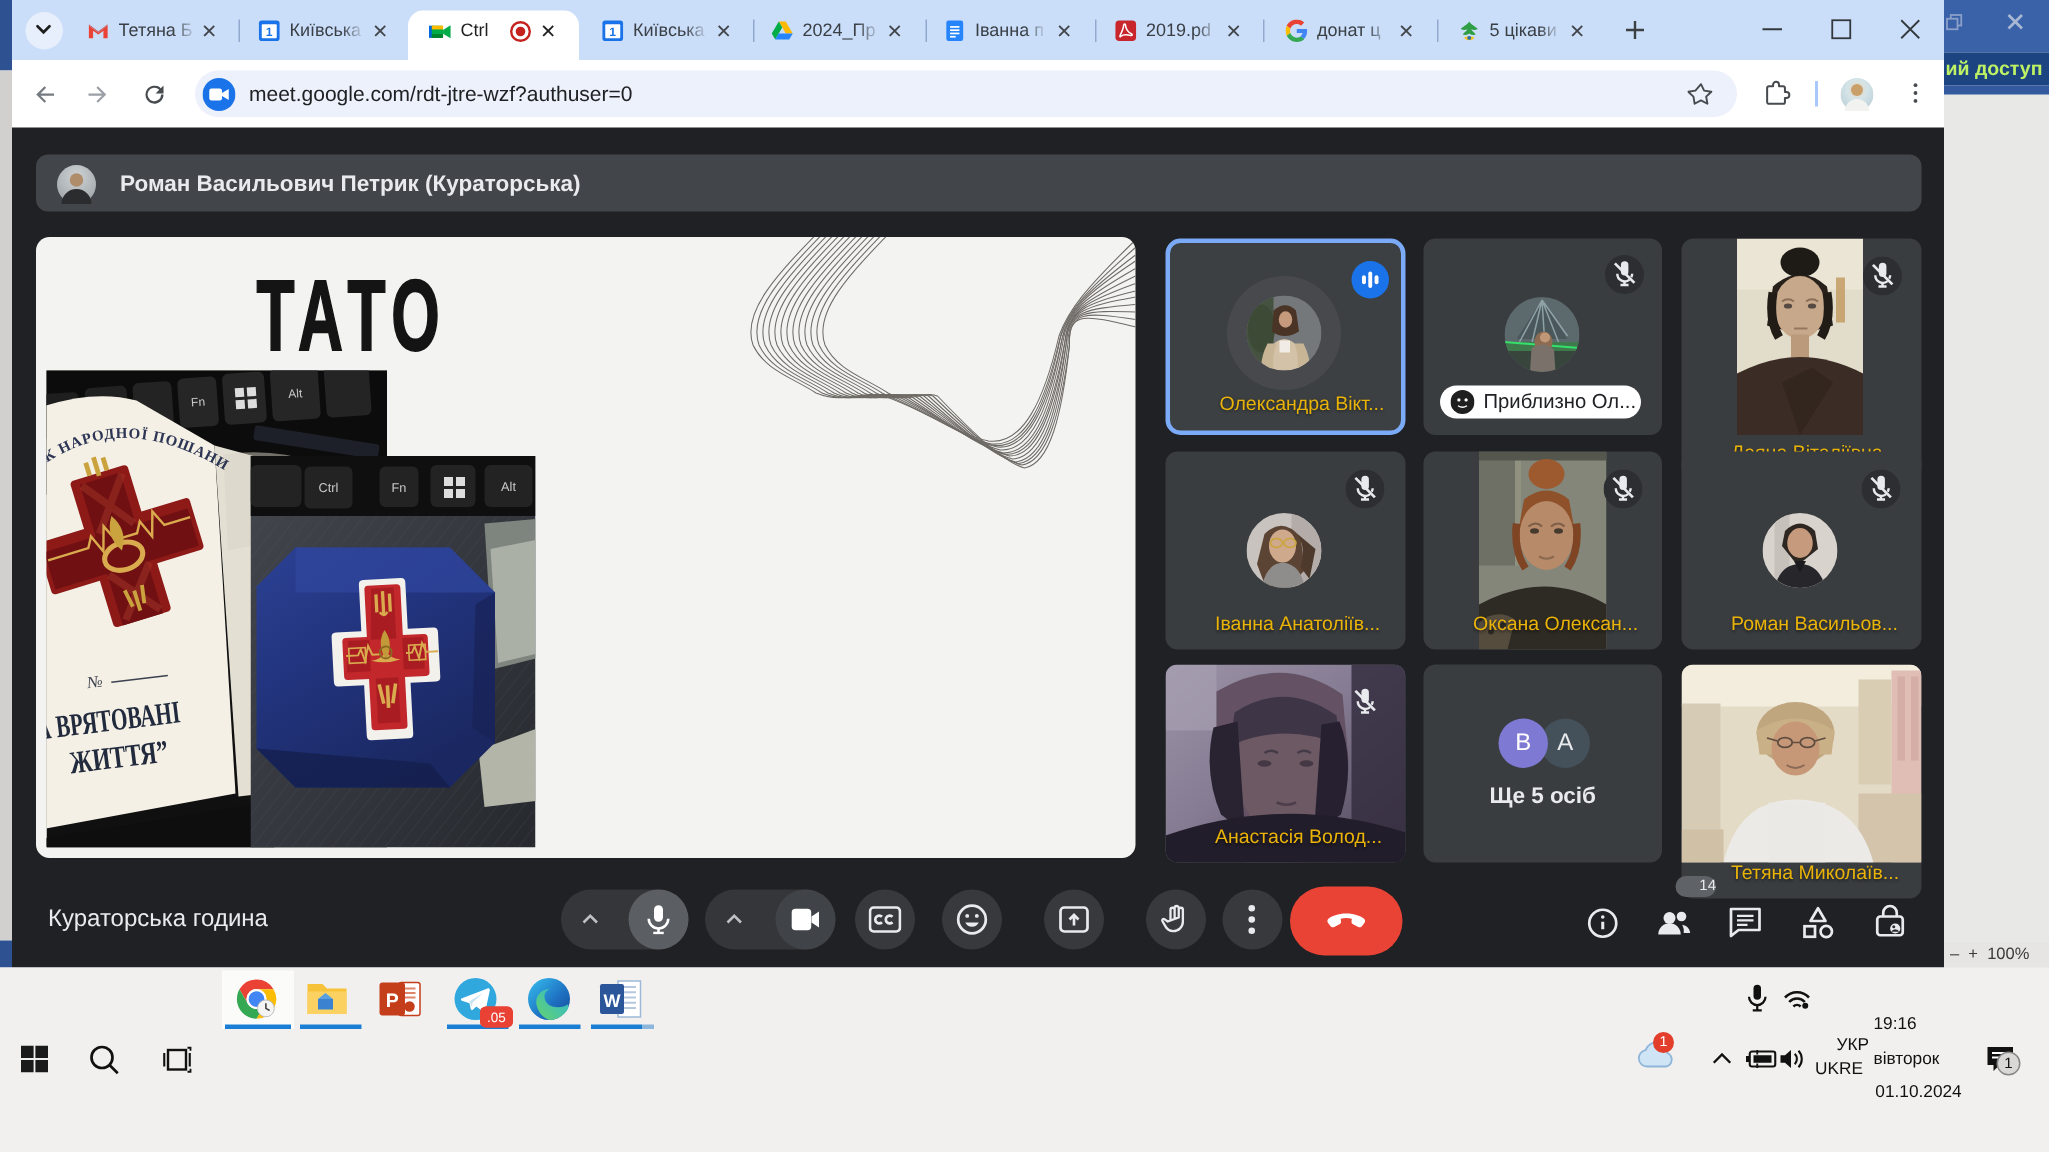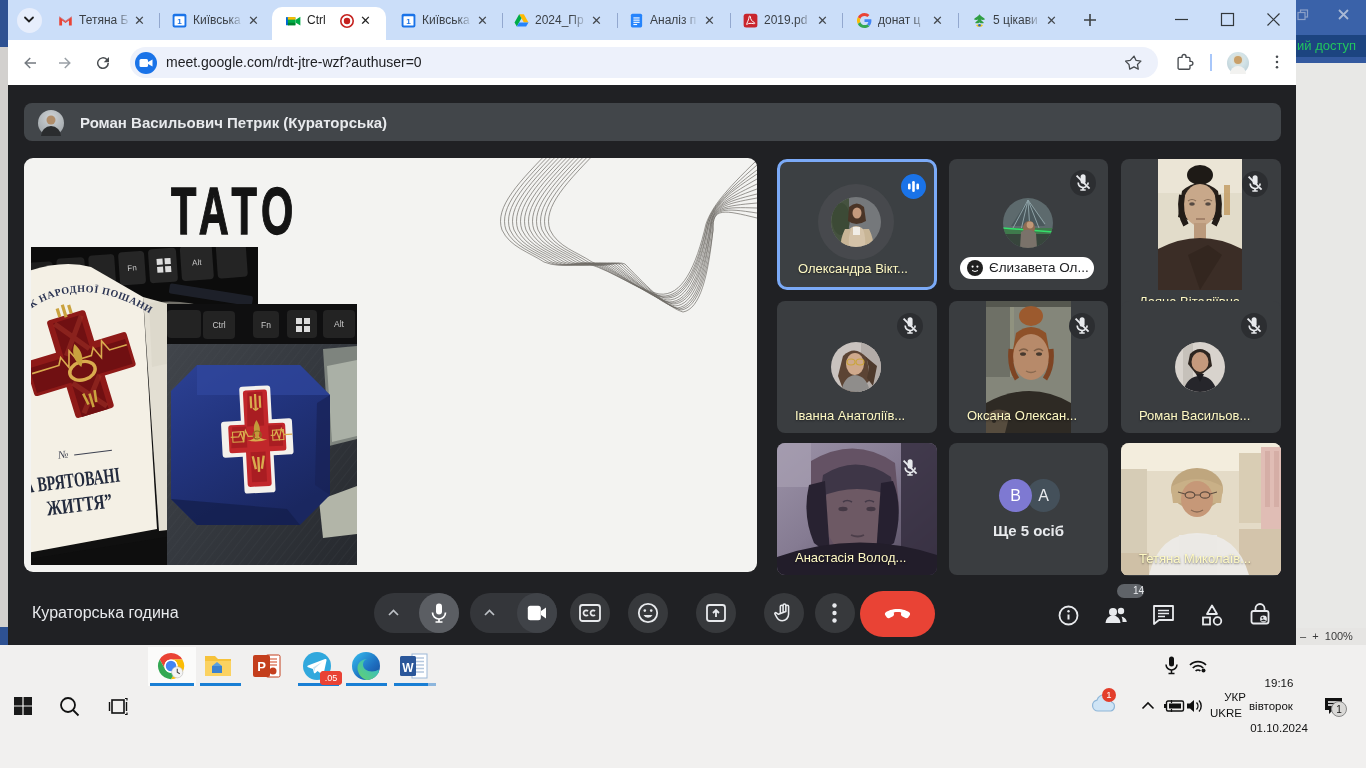--- a/index.html
+++ b/index.html
@@ -4,39 +4,39 @@
 *{margin:0;padding:0;box-sizing:border-box}
 html,body{width:1366px;height:768px;overflow:hidden;background:#fff;font-family:"Liberation Sans",sans-serif}
 .abs{position:absolute}
 #page{position:relative;width:1366px;height:768px}
 
 #lw1{left:0;top:0;width:8px;height:47px;background:#2e5192}
 #lw2{left:0;top:47px;width:8px;height:580px;background:#d2d0ce}
 #lw3{left:0;top:627px;width:8px;height:18px;background:#2e5192}
 #rw{left:1296px;top:0;width:70px;height:646px;background:#e8e8e6}
 #rw .t1{left:0;top:0;width:70px;height:35px;background:#3a62a9}
-#rw .t2{left:0;top:35px;width:70px;height:22px;background:#1c4480;color:#22c55e;font-size:13px;font-weight:400;line-height:22px;padding-left:1px;white-space:nowrap;overflow:hidden}
+#rw .t2{left:0;top:35px;width:70px;height:22px;background:#1c4480;color:#bef264;font-size:13px;font-weight:700;line-height:22px;padding-left:1px;white-space:nowrap;overflow:hidden}
 #rw .t3{left:0;top:57px;width:70px;height:6px;background:#33599f}
 #rw .zoom{left:0;top:628px;width:70px;height:18px;background:#e6e5e3;color:#3a3a3a;font-size:11px;line-height:17px;padding-left:4px}
 
 #tabstrip{left:8px;top:0;width:1288px;height:40px;background:#cbdef9}
 #toolbar{left:8px;top:40px;width:1288px;height:45px;background:#fff}
 #meet{left:8px;top:85px;width:1288px;height:560px;background:#202124}
 .tabtxt{position:absolute;top:13px;font-size:12px;color:#3a3f45;white-space:nowrap;overflow:hidden}
 .tabx{position:absolute;top:13px;font-size:13px;color:#43474c;font-weight:400}
 .tsep{position:absolute;top:13px;width:1px;height:15px;background:#93a8cf}
 .favicon{position:absolute;top:13px;width:15px;height:15px}
 #activetab{left:272px;top:7px;width:114px;height:33px;background:#fff;border-radius:10px 10px 0 0}
 
 #urlpill{left:130px;top:47px;width:1028px;height:31px;border-radius:16px;background:#edf1fb}
 
 #banner{left:24px;top:103px;width:1257px;height:38px;background:#42464a;border-radius:8px}
 #slide{left:24px;top:158px;width:733px;height:414px;background:#f3f3f1;border-radius:9px;overflow:hidden}
 .tile{position:absolute;background:#3a3d40;border-radius:8px;overflow:hidden}
-.tname{position:absolute;left:18px;bottom:10px;font-size:13px;color:#fef9c3;white-space:nowrap;text-shadow:0 1px 2px rgba(0,0,0,.5)}
+.tname{position:absolute;left:33px;bottom:10px;font-size:13px;color:#eab308;white-space:nowrap;text-shadow:0 1px 2px rgba(0,0,0,.5)}
 
 .cbtn{position:absolute;top:593px;width:40px;height:40px;border-radius:50%;background:#37393c}
 
 #taskbar{left:0;top:645px;width:1366px;height:123px;background:#f1f0ef}
 </style></head>
 <body>
 <div id="page">
 <div class="abs" id="lw1"></div>
     <div class="abs" id="lw2"></div>
     <div class="abs" id="lw3"></div>
@@ -109,21 +109,21 @@
 <div class="tabx" style="left:591px">✕</div>
 <div class="tsep" style="left:617px"></div>
 
 <svg class="favicon" style="left:629px" viewBox="0 0 24 24">
       <rect x="3" y="1" width="18" height="22" rx="2.5" fill="#2684fc"></rect>
       <rect x="7" y="7" width="10" height="1.8" fill="#fff"></rect>
       <rect x="7" y="10.5" width="10" height="1.8" fill="#fff"></rect>
       <rect x="7" y="14" width="10" height="1.8" fill="#fff"></rect>
       <rect x="7" y="17.5" width="6" height="1.8" fill="#fff"></rect>
     </svg>
-<div class="tabtxt" style="left:650px;width:48px;-webkit-mask-image:linear-gradient(90deg,#000 70%,transparent)">Аналіз п</div>
+<div class="tabtxt" style="left:650px;width:48px;-webkit-mask-image:linear-gradient(90deg,#000 70%,transparent)">Іванна п</div>
 <div class="tabx" style="left:704px">✕</div>
 <div class="tsep" style="left:730px"></div>
 
 <svg class="favicon" style="left:743px" viewBox="0 0 24 24">
       <rect x="1" y="1" width="22" height="22" rx="4" fill="#c9252d"></rect>
       <path d="M6 17c2-4 3.5-8 3.8-11 .2-1.7 2-1.6 2 .2 0 3.2 2.4 7.6 6.2 9 1.6.6 1 2.3-.7 1.9-4.2-1-8.6-.8-10.4.8-1.2 1.1-1.6.2-.9-.9z" fill="none" stroke="#fff" stroke-width="1.6"></path>
     </svg>
 <div class="tabtxt" style="left:764px;width:48px;-webkit-mask-image:linear-gradient(90deg,#000 70%,transparent)">2019.pd</div>
 <div class="tabx" style="left:817px">✕</div>
 <div class="tsep" style="left:842px"></div>
@@ -388,21 +388,21 @@
           <path d="M8.4 3.8l11 11" stroke="#2c2e31" stroke-width="1.2" opacity="0"></path>
         </g>
       </svg>
   <div style="position:absolute;left:11px;top:98px;width:134px;height:22px;border-radius:11px;background:#fff"></div>
   <svg style="position:absolute;left:18px;top:101px" width="16" height="16" viewBox="0 0 16 16">
         <circle cx="8" cy="8" r="8" fill="#1f1f1f"></circle>
         <circle cx="5.6" cy="6.6" r="1.1" fill="#fff"></circle>
         <circle cx="10.4" cy="6.6" r="1.1" fill="#fff"></circle>
         <path d="M5 10.5q3 2 6 0" stroke="#fff" stroke-width="1" fill="none"></path>
       </svg>
-  <div style="position:absolute;left:40px;top:101px;font-size:13.5px;color:#202124">Єлизавета Ол...</div>
+  <div style="position:absolute;left:40px;top:101px;font-size:13.5px;color:#202124">Приблизно Ол...</div>
 </div>
 <div class="tile" style="left:1121px;top:159px;width:160px;height:160px">
   <svg style="position:absolute;left:37px;top:0" width="84" height="131" viewBox="0 0 84 131">
         <rect width="84" height="131" fill="#e2dcca"></rect>
         <rect width="84" height="34" fill="#ebe5d6"></rect>
         <rect x="66" y="26" width="6" height="30" fill="#c0995e" opacity=".8"></rect>
         <ellipse cx="42" cy="16" rx="13" ry="10" fill="#1e1a16"></ellipse>
         <path d="M24 32q18-16 36 0l4 26q-22 8-44 0z" fill="#27201b"></path>
         <ellipse cx="42" cy="46" rx="17" ry="21" fill="#c8a88a"></ellipse>
         <path d="M30 42q4-3 8 0M46 42q4-3 8 0" stroke="#8a6f58" stroke-width="1.2" fill="none"></path>
@@ -547,21 +547,21 @@
           <path d="M8.4 3.8l11 11" stroke="#2c2e31" stroke-width="1.2" opacity="0"></path>
         </g>
       </svg>
   <div class="tname">Анастасія Волод...</div>
 </div>
 <div class="tile" style="left:949px;top:443px;width:159px;height:132px">
   <div style="position:absolute;left:78px;top:36px;width:33px;height:33px;border-radius:50%;background:#44505a;color:#e8eaed;font-size:16px;text-align:center;line-height:33px">A</div>
   <div style="position:absolute;left:50px;top:36px;width:33px;height:33px;border-radius:50%;background:#7e79d2;color:#fff;font-size:16px;text-align:center;line-height:33px">B</div>
   <div style="position:absolute;left:0;top:79px;width:159px;text-align:center;font-size:15px;font-weight:700;color:#e8eaed">Ще 5 осіб</div>
 </div>
-<div class="tile" style="left:1121px;top:443px;width:160px;height:133px">
+<div class="tile" style="left:1121px;top:443px;width:160px;height:156px">
   <svg style="position:absolute;left:0;top:0" width="160" height="132" viewBox="0 0 160 132">
         <rect width="160" height="132" fill="#e4dbc7"></rect>
         <rect width="8" height="132" fill="#6b655a"></rect>
         <rect width="160" height="28" fill="#f3eddd"></rect>
         <path d="M140 4h20v128h-20z" fill="#e0bdb5"></path>
         <path d="M144 8h5v56h-5zM153 8h5v56h-5z" fill="#d5aea6"></path>
         <path d="M118 10h22v70h-22z" fill="#d9cdb4"></path>
         <path d="M0 26h26v106H0z" fill="#d6ccb6"></path>
         <path d="M118 86h42v46h-42z" fill="#d3c4ab"></path>
         <ellipse cx="76" cy="46" rx="26" ry="21" fill="#bfa67e"></ellipse>
@@ -749,20 +749,20 @@
       <rect x="1" y="4" width="2.5" height="4" fill="#111"></rect>
       <rect x="6" y="3.5" width="12" height="5" fill="#111"></rect>
       <path d="M8.5 0v3M8.5 9v3" stroke="#111" stroke-width="1.2"></path>
     </svg>
 <svg class="abs" style="left:1186px;top:698px" width="17" height="16" viewBox="0 0 17 16">
       <path d="M1 5.5h3l4-3.5v12l-4-3.5H1z" fill="#111"></path>
       <path d="M10.5 4.5a5 5 0 010 7M13 2.5a8 8 0 010 11" stroke="#111" stroke-width="1.4" fill="none"></path>
     </svg>
 <div class="abs" style="left:1206px;top:691px;width:40px;text-align:right;font-size:11.5px;color:#111">УКР</div>
 <div class="abs" style="left:1206px;top:707px;width:40px;text-align:center;font-size:11.5px;color:#111">UKRE</div>
-<div class="abs" style="left:1249px;top:677px;width:60px;text-align:center;font-size:11.5px;color:#111">19:16</div>
+<div class="abs" style="left:1249px;top:677px;width:60px;text-align:left;font-size:11.5px;color:#111">19:16</div>
 <div class="abs" style="left:1249px;top:700px;width:60px;text-align:left;font-size:11.5px;color:#111">вівторок</div>
 <div class="abs" style="left:1244px;top:722px;width:70px;text-align:center;font-size:11.5px;color:#111">01.10.2024</div>
 <svg class="abs" style="left:1324px;top:697px" width="19" height="17" viewBox="0 0 19 17">
       <path d="M1 1h17v12H9l-4 4v-4H1z" fill="#111"></path>
       <path d="M4 5h11M4 8h11" stroke="#fff" stroke-width="1.4"></path>
     </svg>
 <div class="abs" style="left:1331px;top:701px;width:16px;height:16px;border-radius:50%;background:#d9d8d6;border:1px solid #888;color:#111;font-size:10px;text-align:center;line-height:15px">1</div>
 </div>
 </body></html>

